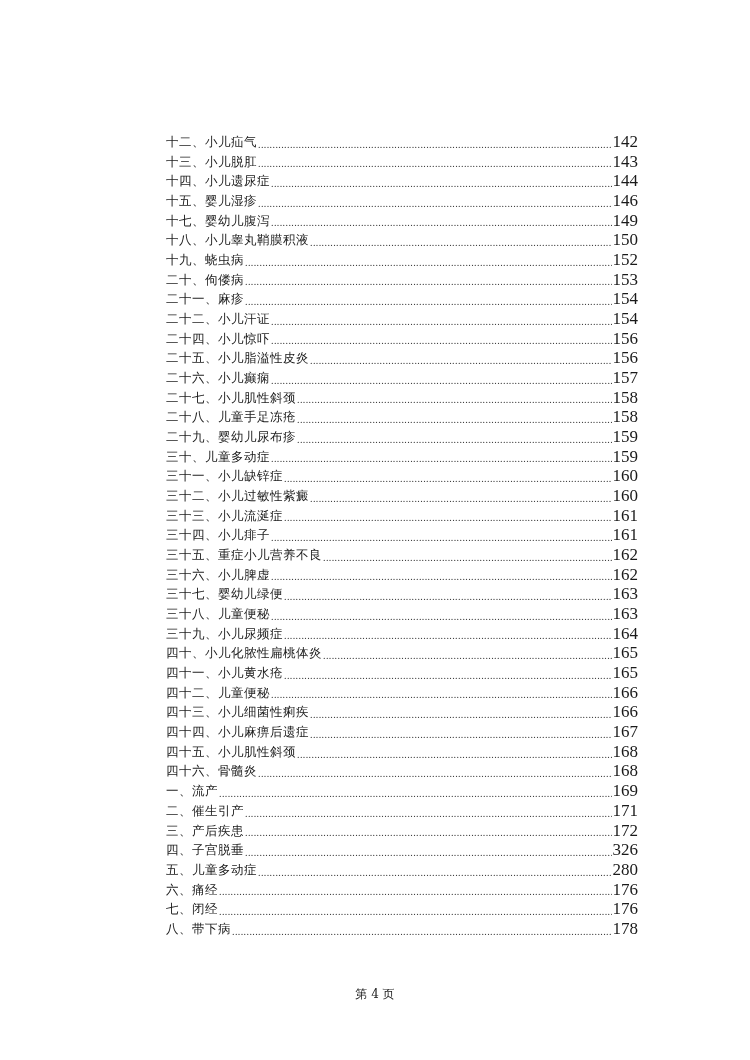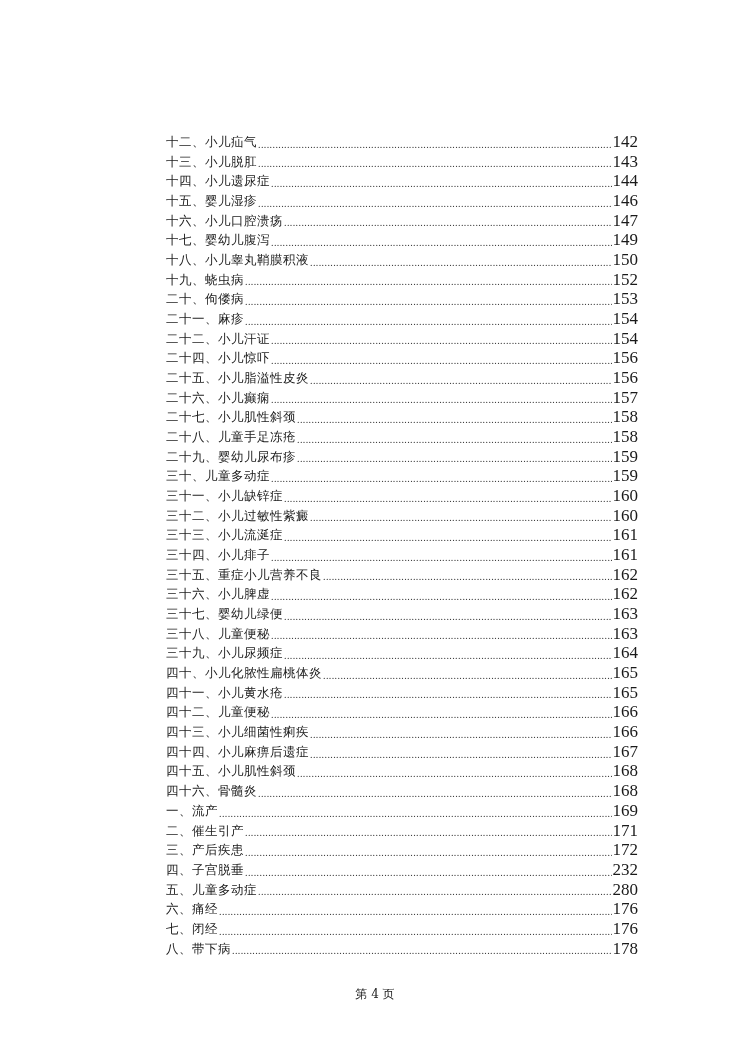--- a/index.html
+++ b/index.html
@@ -31,25 +31,20 @@
       <span class="toc-title">十四、小儿遗尿症</span>
       <span class="toc-leader"></span>
       <span class="toc-page">144</span>
     </div>
     <div class="toc-row">
       <span class="toc-title">十五、婴儿湿疹</span>
       <span class="toc-leader"></span>
       <span class="toc-page">146</span>
     </div>
     <div class="toc-row">
-      <span class="toc-title">十六、小儿口腔溃疡</span>
-      <span class="toc-leader"></span>
-      <span class="toc-page">147</span>
-    </div>
-    <div class="toc-row">
       <span class="toc-title">十七、婴幼儿腹泻</span>
       <span class="toc-leader"></span>
       <span class="toc-page">149</span>
     </div>
     <div class="toc-row">
       <span class="toc-title">十八、小儿睾丸鞘膜积液</span>
       <span class="toc-leader"></span>
       <span class="toc-page">150</span>
     </div>
     <div class="toc-row">
@@ -198,21 +193,21 @@
       <span class="toc-page">171</span>
     </div>
     <div class="toc-row">
       <span class="toc-title">三、产后疾患</span>
       <span class="toc-leader"></span>
       <span class="toc-page">172</span>
     </div>
     <div class="toc-row">
       <span class="toc-title">四、子宫脱垂</span>
       <span class="toc-leader"></span>
-      <span class="toc-page">232</span>
+      <span class="toc-page">326</span>
     </div>
     <div class="toc-row">
       <span class="toc-title">五、儿童多动症</span>
       <span class="toc-leader"></span>
       <span class="toc-page">280</span>
     </div>
     <div class="toc-row">
       <span class="toc-title">六、痛经</span>
       <span class="toc-leader"></span>
       <span class="toc-page">176</span>

